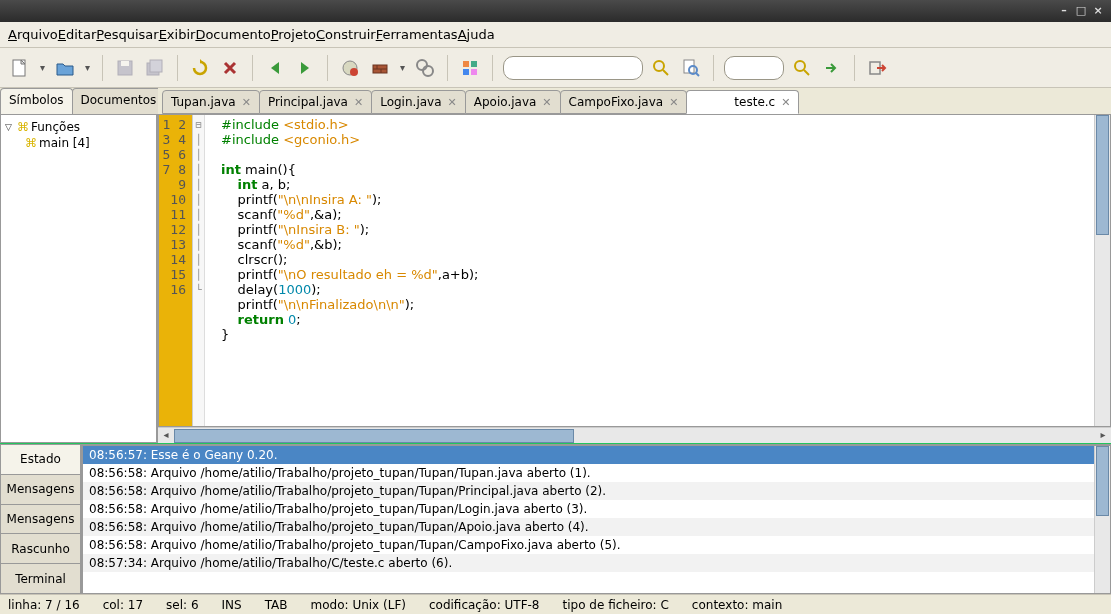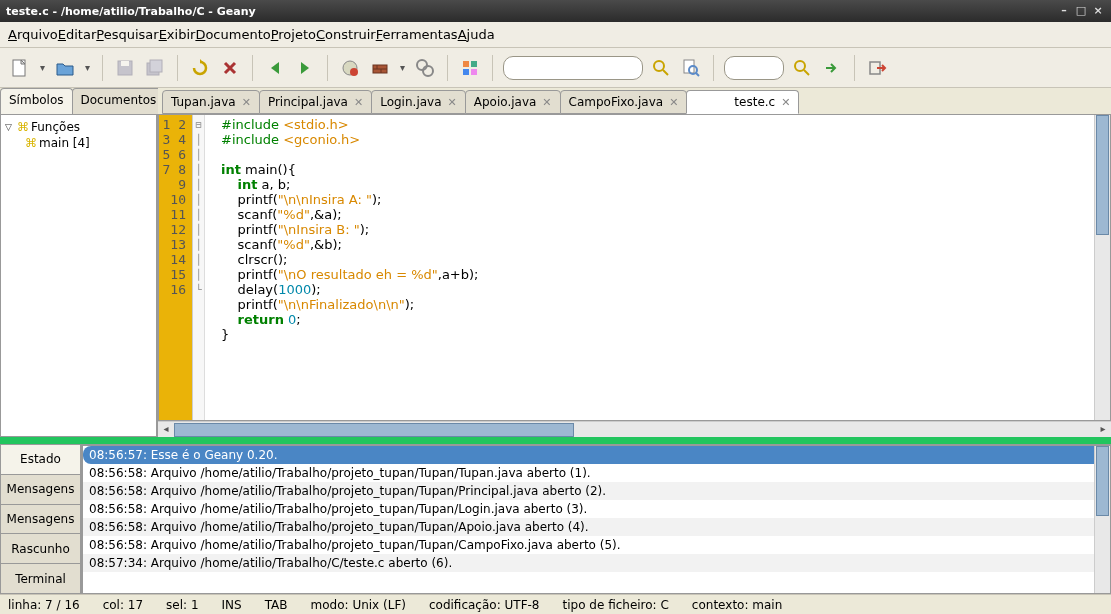--- a/index.html
+++ b/index.html
@@ -8,21 +8,21 @@
 .titlebar .spacer{flex:1;}
 .titlebar .tbtn{width:14px;height:14px;margin-left:3px;color:#ddd;font-size:11px;text-align:center;line-height:14px;cursor:pointer;}
 .menubar { height:26px; background:#f0ede4; border-bottom:1px solid #c8c4b7; display:flex; align-items:center; padding:0 8px; }
 .menubar .mitem { font-size:13px; cursor:pointer; }
 .menubar .mitem .u{text-decoration:underline;}
 .toolbar { height:40px; background:#f0ede4; border-bottom:1px solid #c8c4b7; display:flex; align-items:center; padding:0 8px; gap:6px; }
 .tbicon{width:24px;height:24px;display:flex;align-items:center;justify-content:center;cursor:pointer;}
 .tbsep{width:1px;height:26px;background:#c8c4b7;margin:0 4px;}
 .tbdrop{font-size:10px;color:#555;cursor:pointer;padding:0 2px;}
 .tbinput{height:24px;border:1px solid #9a9687;border-radius:10px;background:#fff;padding:0 8px;font-size:12px;}
-.mainarea{flex:1;display:flex;border-bottom:7px solid #22c55e;min-height:0;}
+.mainarea{flex:1;display:flex;border-bottom:1px solid #22c55e;min-height:0;}
 .sidebar{width:158px;display:flex;flex-direction:column;border-right:1px solid #999;background:#ece9d8;}
 .sidetabs{height:26px;display:flex;}
 .sidetab{padding:4px 8px;border:1px solid #999;border-bottom:none;background:#e2ded0;font-size:12px;cursor:pointer;border-radius:4px 4px 0 0;margin-right:-1px;}
 .sidetab.active{background:#f5f3ea;}
 .sidebody{flex:1;background:#fff;border:1px solid #999;overflow:auto;font-size:12px;padding:4px;}
 .tree-row{display:flex;align-items:center;padding:1px 0;gap:2px;}
 .tree-indent{display:inline-block;width:18px;}
 .tree-toggle{font-size:9px;color:#333;width:10px;}
 .keyicon{color:#d8b400;font-size:12px;}
 .editorpane{flex:1;display:flex;flex-direction:column;background:#ece9d8;min-width:0;justify-content:space-between;}
@@ -44,32 +44,31 @@
 .str{color:#d88800;}
 .num{color:#0088aa;}
 .pp{color:#008000;}
 .ppfile{color:#d88800;}
 .bottom{height:150px;display:flex;border-top:1px solid #999;background:#ece9d8;}
 .btabs{width:82px;display:flex;flex-direction:column;border-right:1px solid #999;}
 .btab{flex:1;border:1px solid #999;margin:-1px 0 0 0;padding:4px;font-size:12px;text-align:center;background:#e2ded0;cursor:pointer;display:flex;align-items:center;justify-content:center;}
 .btab.active{background:#f5f3ea;}
 .bmsg{flex:1;background:#fff;overflow:auto;font-size:12px;border:1px solid #999;margin:0;position:relative;}
 .msgrow{padding:2px 6px;border-bottom:0;white-space:nowrap;}
-.msgrow.sel{background:#4a86c5;color:#fff;border-radius:8px;}
+.msgrow.sel{background:#4a86c5;color:#fff;}
 .msgrow.alt{background:#f2f2f2;}
 .bmsg .vscroll2{position:absolute;right:0;top:0;bottom:0;width:16px;background:#e8e8e8;border-left:1px solid #ccc;}
 .bmsg .vscroll2 .vt{position:absolute;top:0;left:1px;right:1px;height:70px;background:#9db8d2;border:1px solid #6a89a8;}
 .statusbar{height:20px;background:#ece9d8;border-top:1px solid #c8c4b7;display:flex;align-items:center;font-size:12px;padding:0 8px;gap:23px;}
 svg{display:block;}
 </style>
 </head>
 <body>
 
 <div class="titlebar">
-  <span>teste.c - /home/atilio/Trabalho/C - Geany</span>
   <span class="spacer"></span>
   <span class="tbtn">–</span>
   <span class="tbtn">□</span>
   <span class="tbtn">×</span>
 </div>
 
 <div class="menubar" id="menubar">
     <span class="mitem"><span class="u">A</span>rquivo</span>
     <span class="mitem"><span class="u">E</span>ditar</span>
     <span class="mitem"><span class="u">P</span>esquisar</span>
@@ -314,20 +313,20 @@
       <div class="msgrow alt">08:57:34: Arquivo /home/atilio/Trabalho/C/teste.c aberto (6).</div>
       <div class="vscroll2">
         <div class="vt"></div>
       </div>
   </div>
 </div>
 
 <div class="statusbar">
   <span>linha: 7 / 16</span>
   <span>col: 17</span>
-  <span>sel: 1</span>
+  <span>sel: 6</span>
   <span>INS</span>
   <span>TAB</span>
   <span>modo: Unix (LF)</span>
   <span>codificação: UTF-8</span>
   <span>tipo de ficheiro: C</span>
   <span>contexto: main</span>
 </div>
 
 </body></html>

